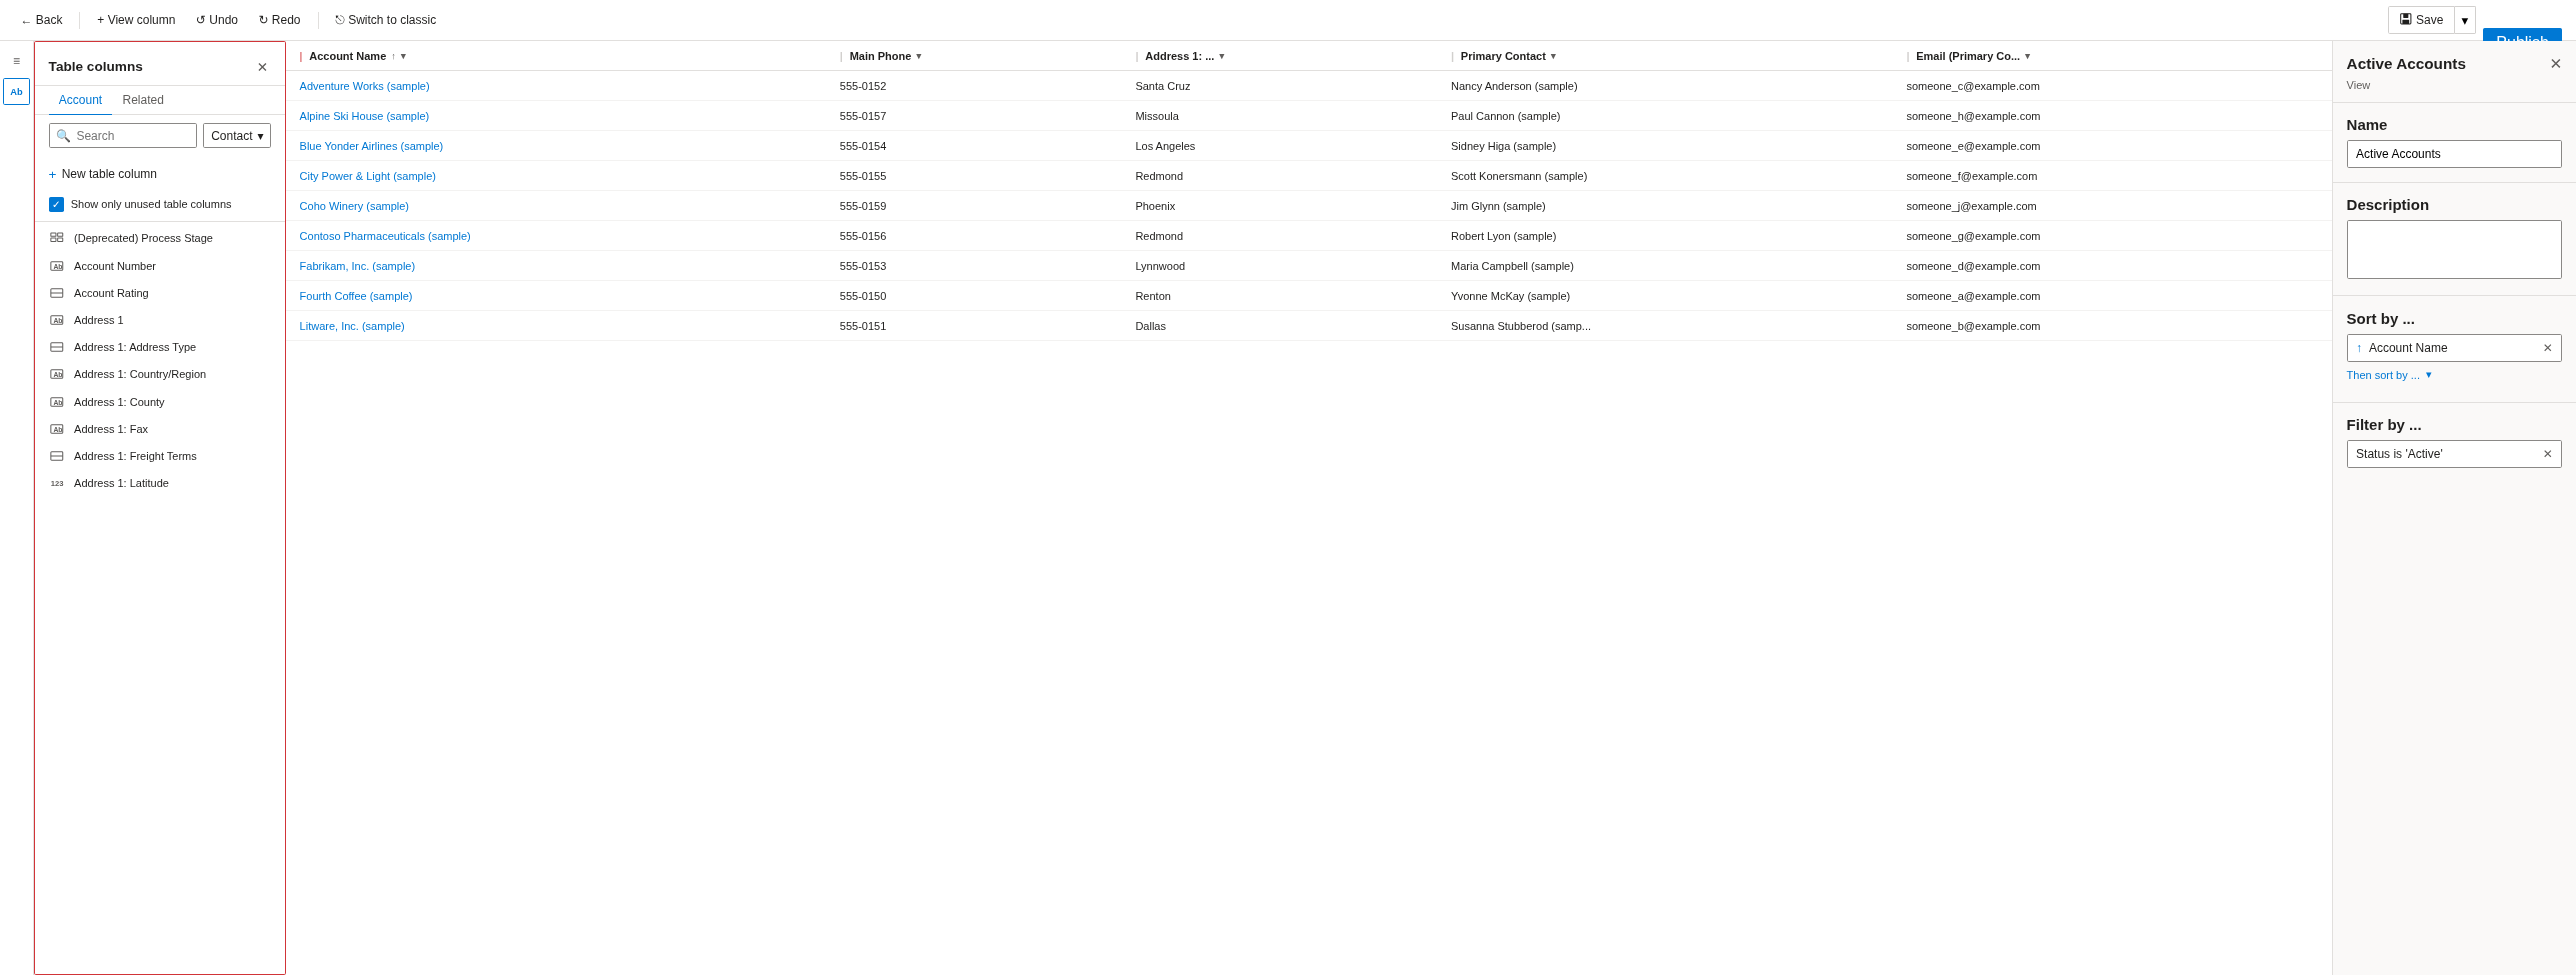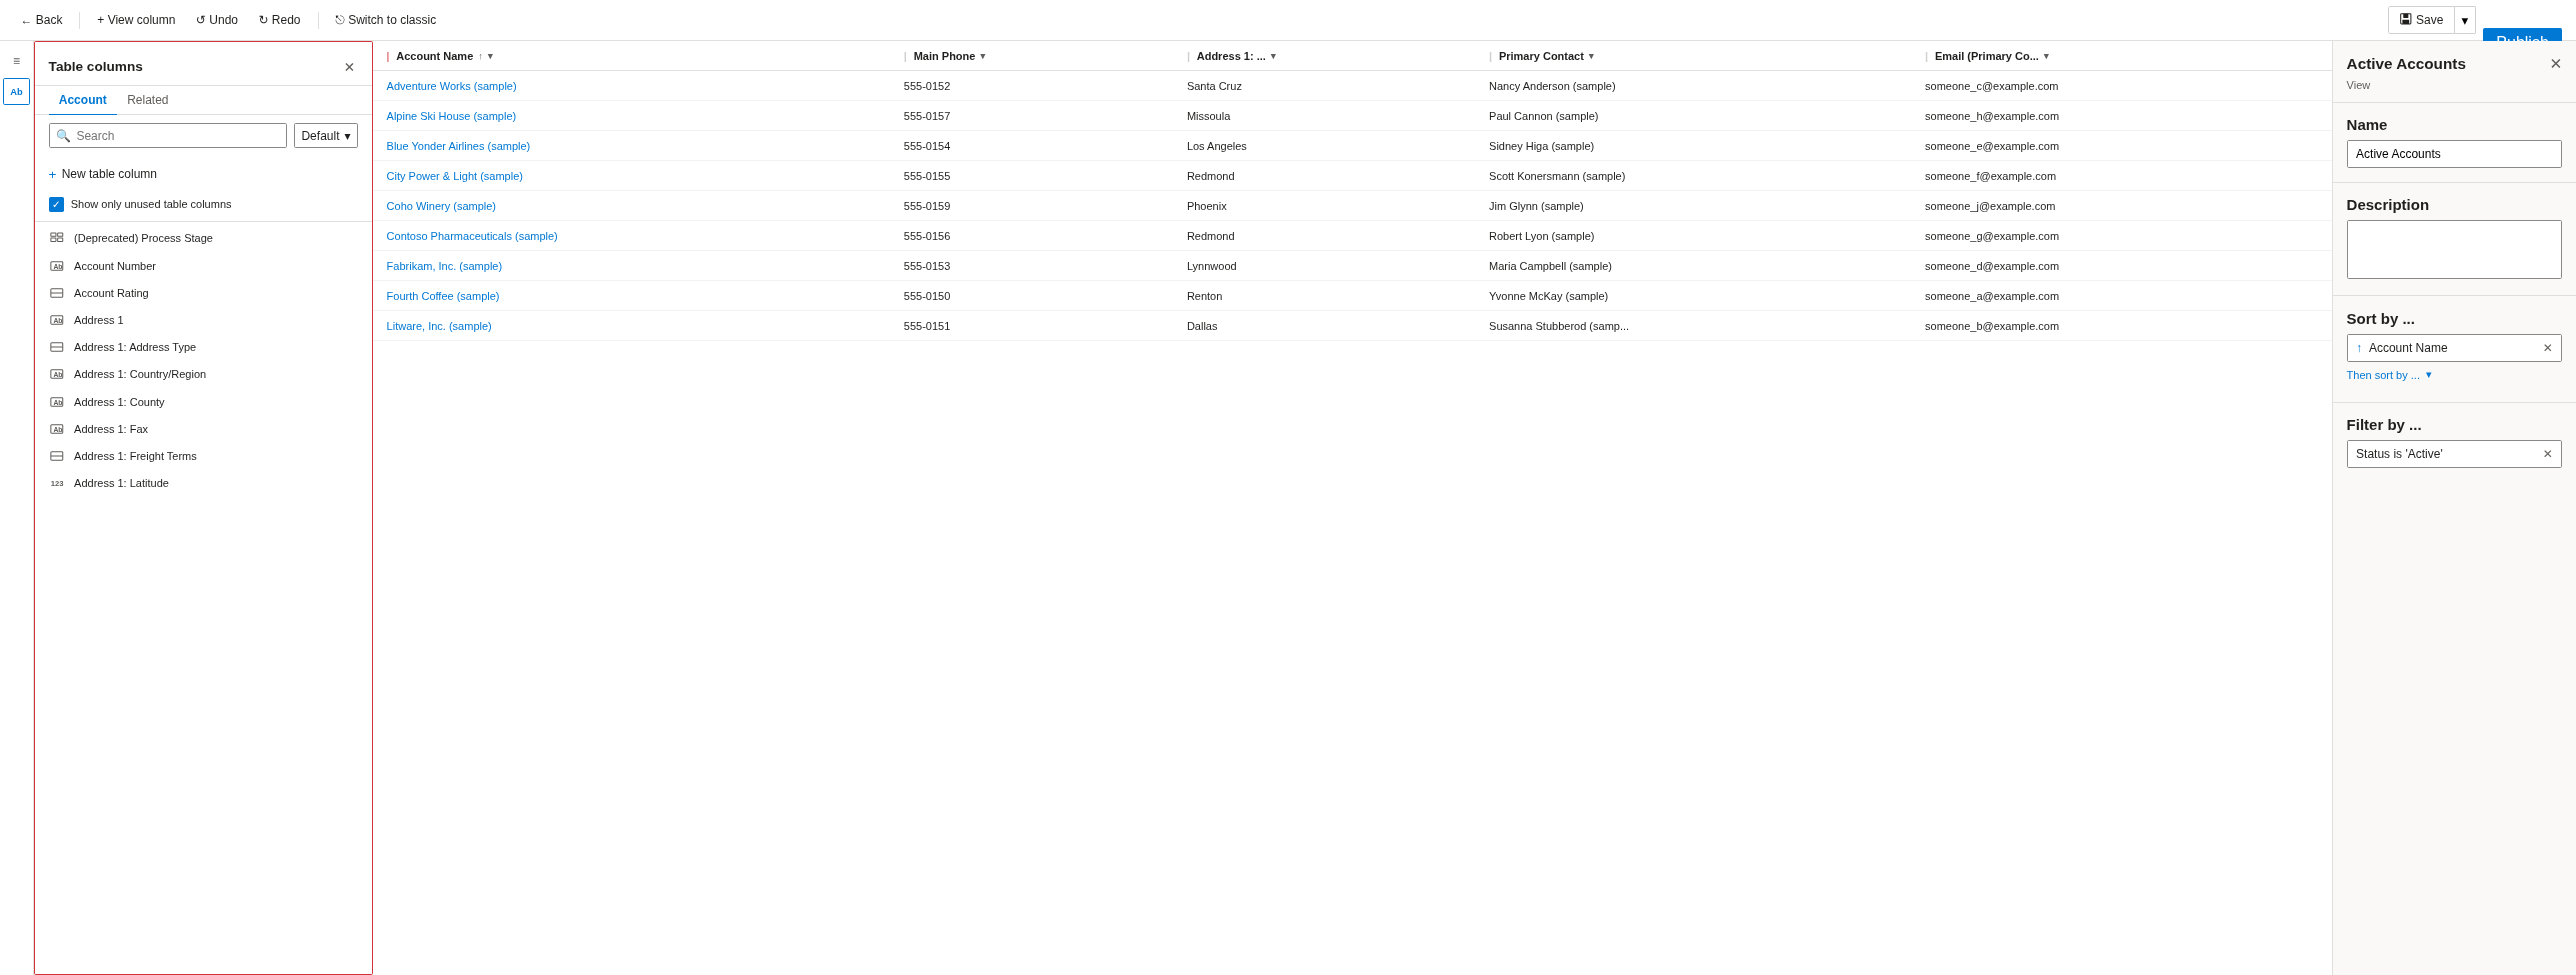--- a/index.html
+++ b/index.html
@@ -41,36 +41,36 @@
       width: 34px; background: #fff; border-right: 0.8px solid #e1dfdd;
       display: flex; flex-direction: column; align-items: center; padding: 6.8px 0; gap: 3.4px;
     }
     .strip-icon {
       width: 27px; height: 27px; display: flex; align-items: center; justify-content: center;
       cursor: pointer; border-radius: 1.7px; color: #605e5c;
     }
 
     
     .panel {
-      width: 339px; background: #fff; border: 1.7px solid #d13438;
+      width: 252px; background: #fff; border: 1.7px solid #d13438;
       border-radius: 1.7px; display: flex; flex-direction: column; overflow: hidden;
       flex-shrink: 0;
     }
     .panel-header {
       display: flex; align-items: center; justify-content: space-between;
       padding: 13.6px 13.6px 6.8px 13.6px; border-bottom: 0.8px solid #e1dfdd;
     }
     .panel-title { font-size: 13.6px; font-weight: 600; }
     .panel-close { border: none; background: transparent; cursor: pointer; font-size: 13.6px; color: #605e5c; padding: 3.4px; }
     .panel-tabs { display: flex; padding: 0 13.6px; border-bottom: 0.8px solid #e1dfdd; }
     .panel-tab {
       padding: 6.8px 10.2px; cursor: pointer; font-size: 12px; color: #605e5c;
       border-bottom: 1.7px solid transparent; margin-bottom: -0.8px;
     }
-    .panel-tab.active { color: #0078d4; border-bottom-color: #0078d4; font-weight: 700; }
+    .panel-tab.active { color: #0078d4; border-bottom-color: #0078d4; font-weight: 400; }
     .panel-search-row { display: flex; align-items: center; padding: 8.5px 13.6px; gap: 6.8px; }
     .panel-search {
       flex: 1; display: flex; align-items: center; border: 0.8px solid #8a8886;
       border-radius: 1.7px; padding: 4.2px 6.8px; gap: 5.1px;
     }
     .panel-search input {
       border: none; outline: none; font-size: 12px; width: 100%; background: transparent;
     }
     .panel-dropdown {
       display: flex; align-items: center; border: 0.8px solid #8a8886;
@@ -224,21 +224,21 @@
       <div class="panel-tab">
         <span>Related</span>
       </div>
     </div>
     <div class="panel-search-row">
       <div class="panel-search">
         <span style="color:#605e5c;">🔍</span>
         <input type="text" placeholder="Search" style="">
       </div>
       <div class="panel-dropdown">
-        <span>Default</span>
+        <span>Contact</span>
         <span>▾</span>
       </div>
     </div>
     <div class="panel-actions">
       <button class="new-col-btn">
         <span style="font-size:13.6px; color:#0078d4;">+</span>
         <span>New table column</span>
       </button>
     </div>
     <div class="checkbox-row">

